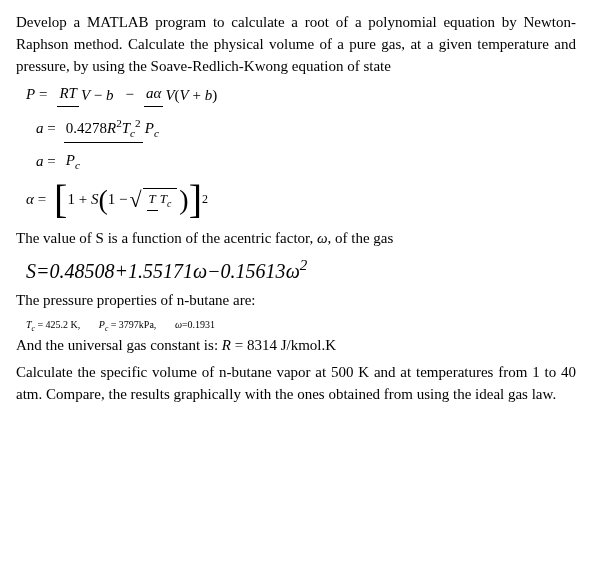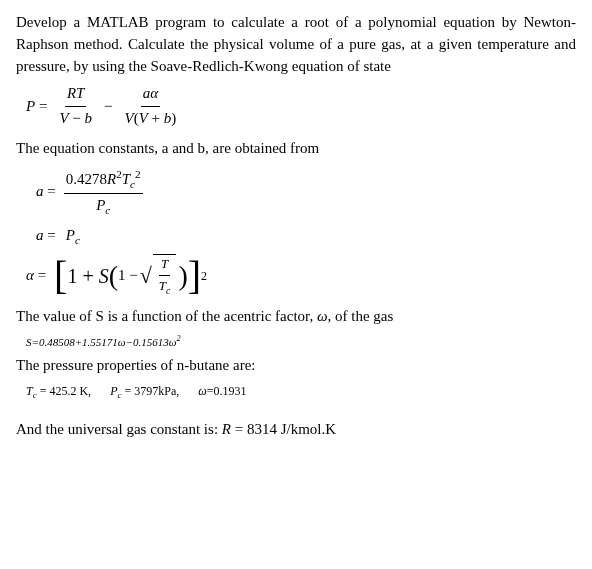--- a/index.html
+++ b/index.html
@@ -30,21 +30,21 @@
 
     .formula-block {
       margin: 6px 0 6px 20px;
       display: flex;
       align-items: center;
     }
 
     
     .frac {
       display: inline-flex;
-      flex-direction: column;
+      flex-direction: row;
       align-items: center;
       vertical-align: middle;
       margin: 0 2px;
     }
 
     .frac .num {
       border-bottom: 1px solid #000;
       padding: 0 2px 1px 2px;
       text-align: center;
     }
@@ -123,27 +123,27 @@
       vertical-align: super;
     }
 
     sub {
       font-size: 0.75em;
       vertical-align: sub;
     }
 
     .s-line {
       font-style: italic;
-      font-size: 11px;
+      font-size: 20px;
       margin: 4px 0 4px 10px;
     }
 
     .props-line {
-      margin: 4px 0 16px 10px;
-      font-size: 12px;
+      margin: 4px 0 0 10px;
+      font-size: 10px;
     }
   </style>
 </head>
 <body>
 
 <div class="page">
 
   <p>Develop a MATLAB program to calculate a root of a polynomial equation by Newton-Raphson method. Calculate the physical volume of a pure gas, at a given temperature and pressure, by using the Soave-Redlich-Kwong equation of state</p>
 
   <div class="srk-equation">
@@ -153,21 +153,20 @@
       <span class="num"><span class="italic">RT</span></span>
       <span class="den"><span class="italic">V</span> − <span class="italic">b</span></span>
     </span>
     <span style="margin:0 8px;">−</span>
     <span class="frac">
       <span class="num"><span class="italic">a</span><span class="italic">α</span></span>
       <span class="den"><span class="italic">V</span>(<span class="italic">V</span> + <span class="italic">b</span>)</span>
     </span>
   </div>
 
-  <p>The equation constants, a and b, are obtained from</p>
 
   <div class="formula-block">
     <span><span class="italic">a</span> = </span>
     <span style="margin-left:6px;"></span>
     <span class="frac">
       <span class="num">0.4278<span class="italic">R</span><sup>2</sup><span class="italic">T</span><sub><span class="italic">c</span></sub><sup>2</sup></span>
       <span class="den"><span class="italic">P</span><sub><span class="italic">c</span></sub></span>
     </span>
   </div>
 
@@ -179,21 +178,21 @@
     </span>
   </div>
 
 
   <div class="alpha-block">
     <span><span class="italic">α</span> =</span>
     <span style="margin-left:8px;"></span>
 
     <span class="bracket-left">[</span>
 
-    <span style="font-size:20px;">1 + <span class="italic">S</span></span>
+    <span style="font-size:15px;">1 + <span class="italic">S</span></span>
 
     <span class="paren-left">(</span>
     <span style="font-size:15px;">1 −</span>
 
     <span class="sqrt-container">
       <span class="sqrt-symbol">√</span>
       <span class="sqrt-content">
         <span class="frac" style="font-size:13px;">
           <span class="num"><span class="italic">T</span></span>
           <span class="den"><span class="italic">T</span><sub><span class="italic">c</span></sub></span>
@@ -218,14 +217,15 @@
   <div class="props-line">
     <span><span class="italic">T</span><sub><span class="italic">c</span></sub> = 425.2 K,</span>
     <span style="margin-left:16px;"></span>
     <span><span class="italic">P</span><sub><span class="italic">c</span></sub> = 3797kPa,</span>
     <span style="margin-left:16px;"></span>
     <span><span class="italic">ω</span>=0.1931</span>
   </div>
 
   <p>And the universal gas constant is: <span class="italic">R</span> = 8314 J/kmol.K</p>
 
+  <p>Calculate the specific volume of n-butane vapor at 500 K and at temperatures from 1 to 40 atm. Compare, the results graphically with the ones obtained from using the ideal gas law.</p>
 
 </div>
 
 </body></html>

